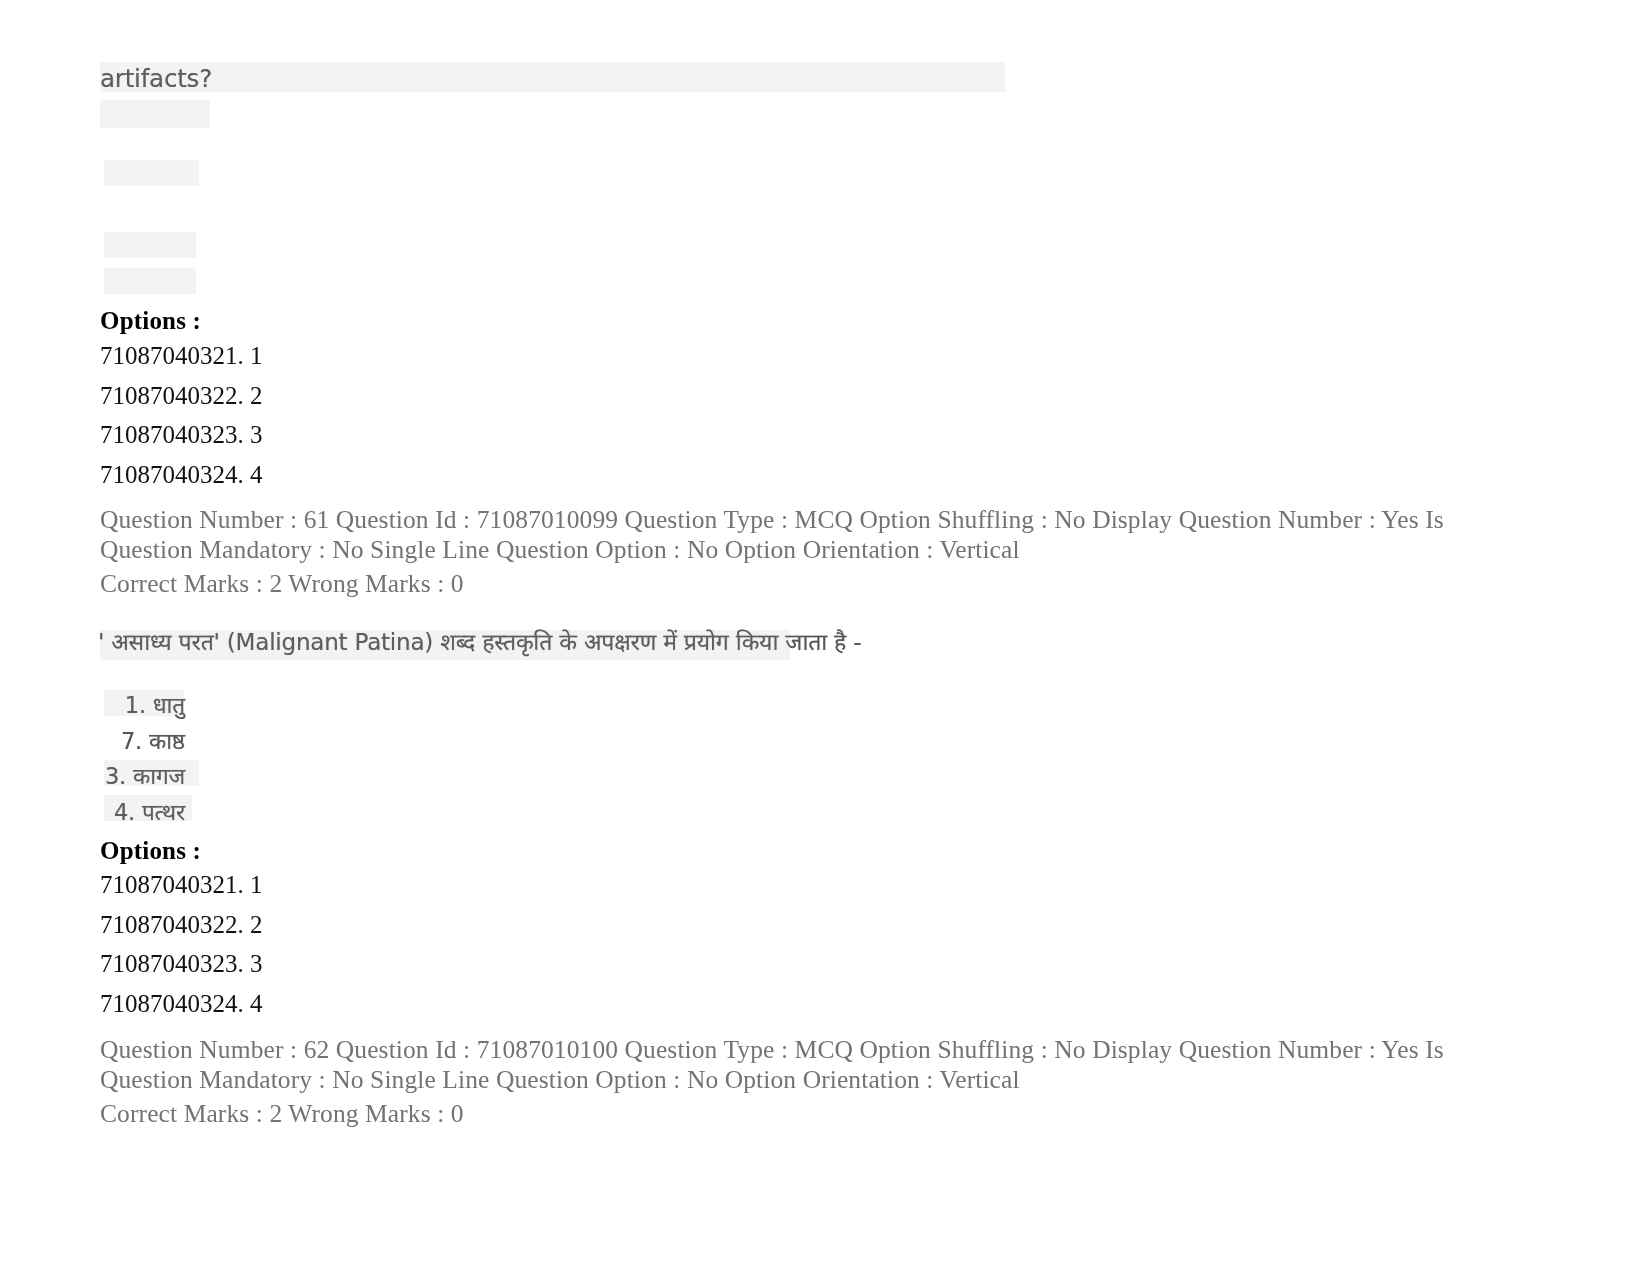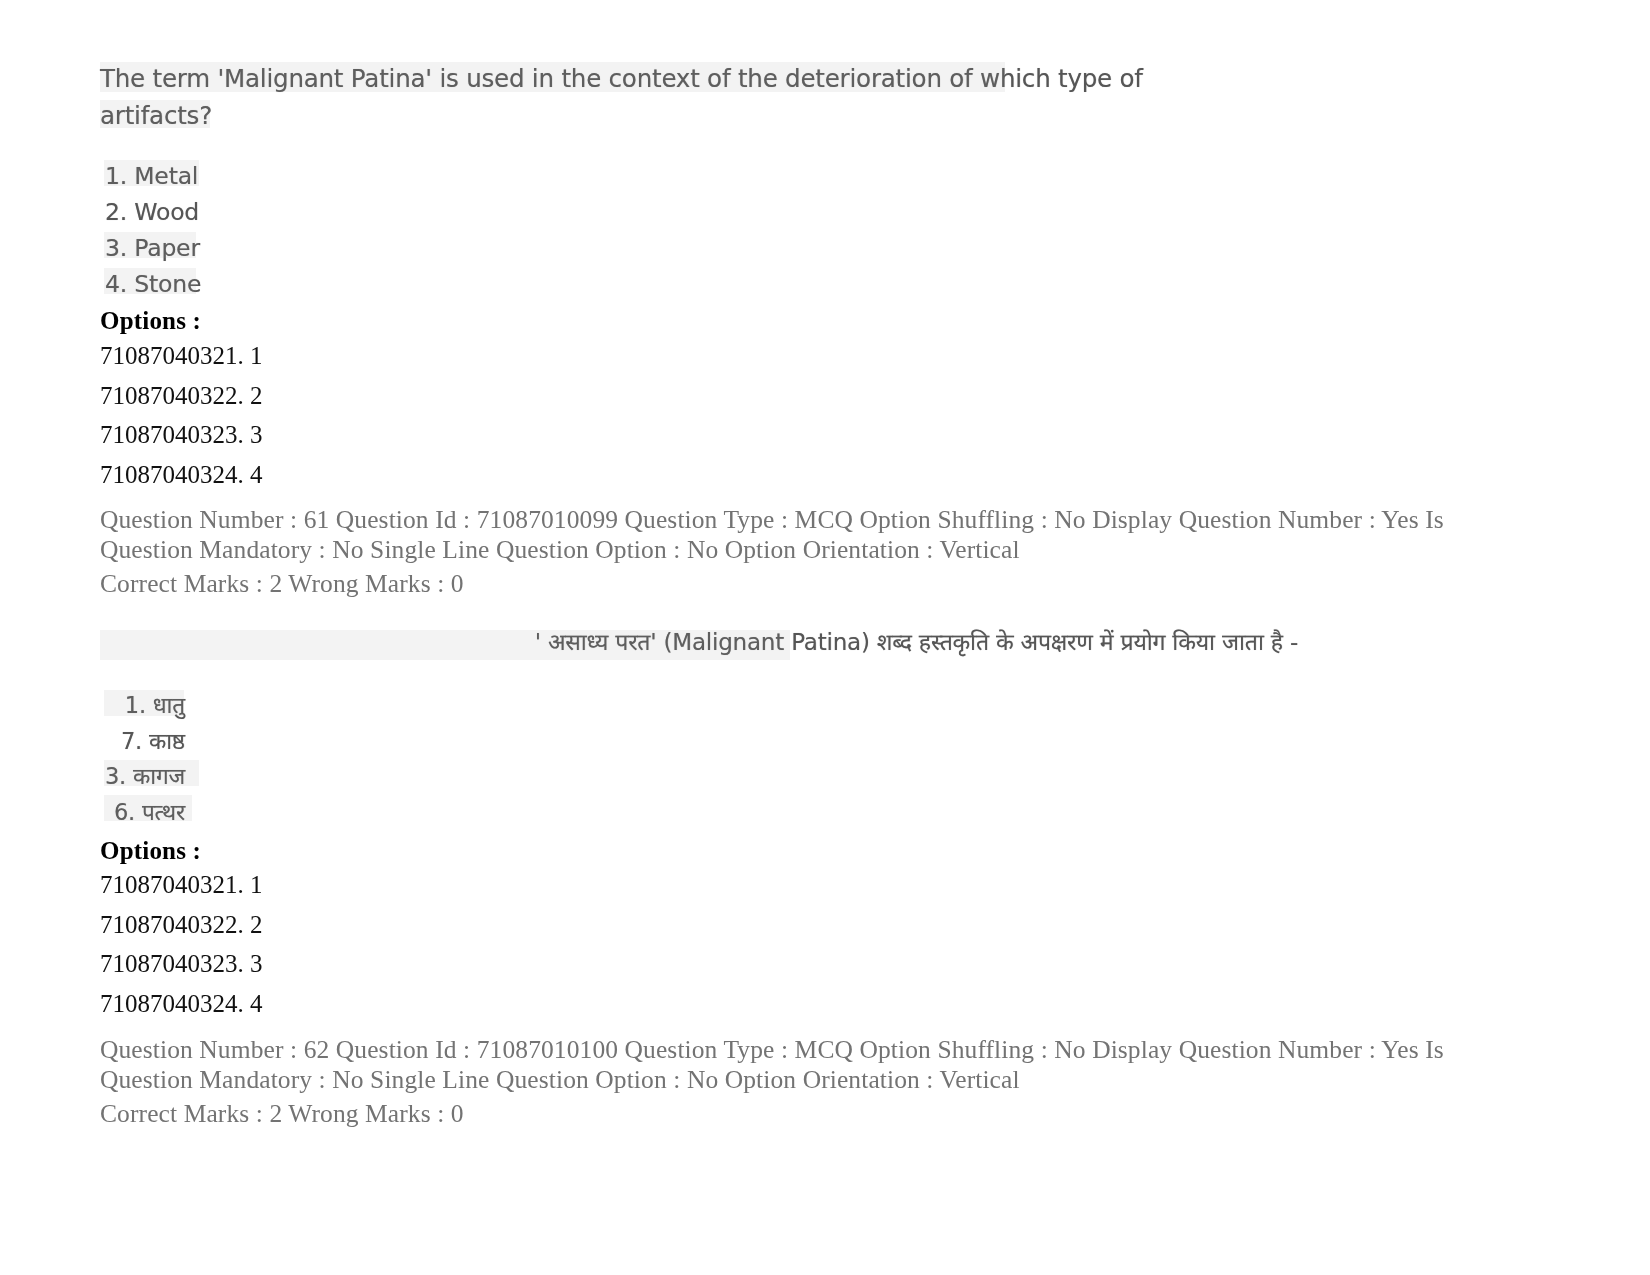--- a/index.html
+++ b/index.html
@@ -32,21 +32,20 @@
   }
   .qtext {
     position: absolute;
     font-size: 24.5px;
     line-height: 37px;
   }
   .qtext-hi {
     position: absolute;
     font-size: 23px;
     line-height: 34px;
-    text-align: right;
   }
   .opt-scan {
     position: absolute;
     font-size: 23.5px;
     line-height: 36px;
   }
   .opt-scan-hi {
     position: absolute;
     font-size: 22.5px;
     line-height: 35.5px;
@@ -88,30 +87,23 @@
     background: rgba(160,160,160,0.12);
     pointer-events: none;
   }
 </style>
 </head>
 <body>
 
 <div class="page">
 
   <div class="qtext scan" style="left:100px; top:60px; width:1180px;">
-    <div>The term 'Malignant Patina' is used in the context of the deterioration of which type of</div>
     <div>artifacts?</div>
   </div>
 
-  <div class="opt-scan scan" style="left:105px; top:158px;">
-    <div>1. Metal</div>
-    <div>2. Wood</div>
-    <div>3. Paper</div>
-    <div>4. Stone</div>
-  </div>
 
   <div class="options-label" style="left:100px; top:300px;">Options :</div>
 
   <div class="optid-list" style="left:100px; top:333px;">
     <div>71087040321. 1</div>
     <div>71087040322. 2</div>
     <div>71087040323. 3</div>
     <div>71087040324. 4</div>
   </div>
 
@@ -122,21 +114,21 @@
   </div>
 
   <div class="qtext-hi scan" style="left:98px; top:625px; width:1200px;">
     <div>' असाध्य परत' (Malignant Patina) शब्द हस्तकृति के अपक्षरण में प्रयोग किया जाता है -</div>
   </div>
 
   <div class="opt-scan-hi scan" style="left:105px; top:688px;text-align:right;">
     <div>1. धातु</div>
     <div>7. काष्ठ</div>
     <div>3. कागज</div>
-    <div>6. पत्थर</div>
+    <div>4. पत्थर</div>
   </div>
 
   <div class="options-label" style="left:100px; top:830px;">Options :</div>
 
   <div class="optid-list" style="left:100px; top:862px;">
     <div>71087040321. 1</div>
     <div>71087040322. 2</div>
     <div>71087040323. 3</div>
     <div>71087040324. 4</div>
   </div>

